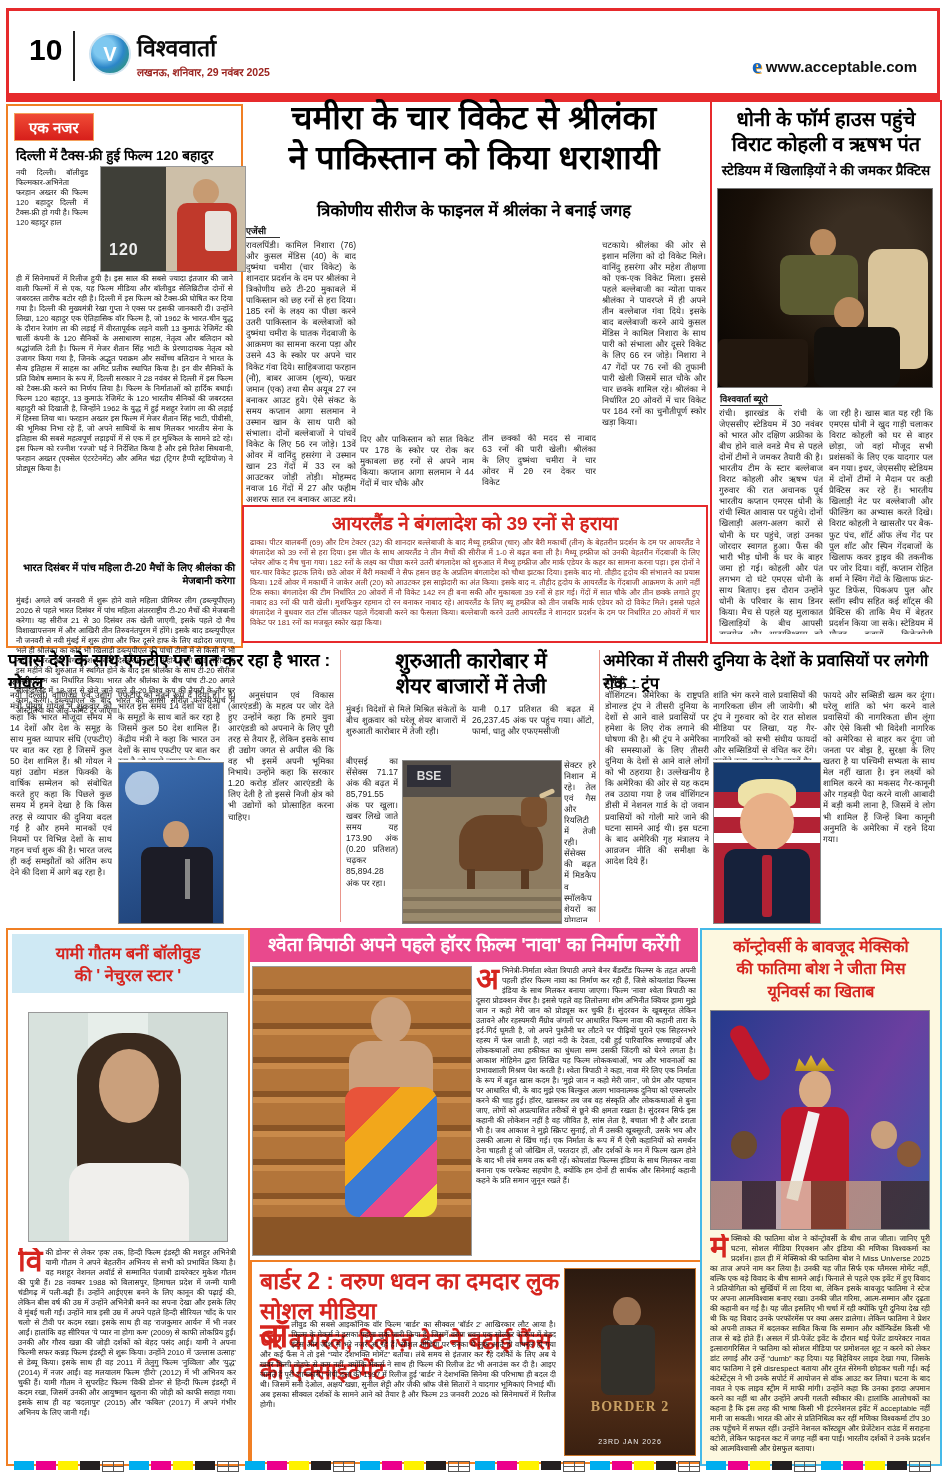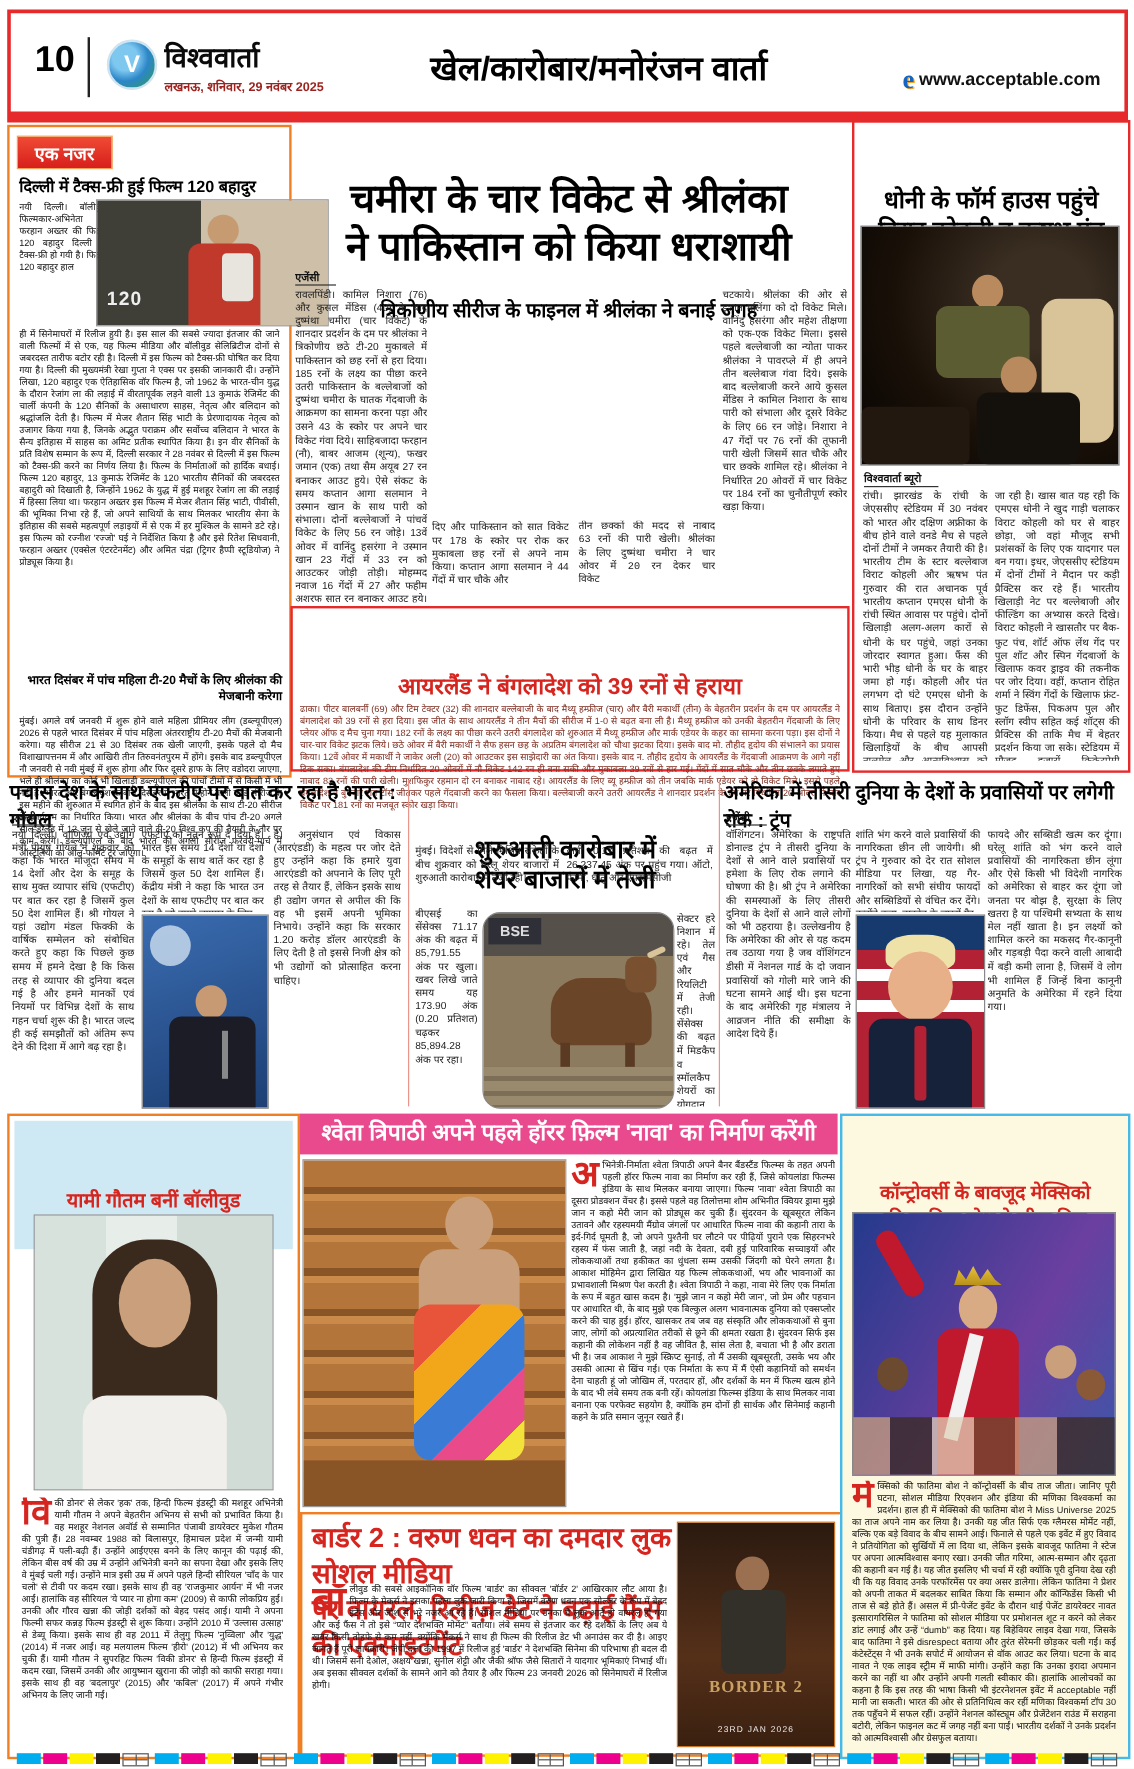--- a/index.html
+++ b/index.html
@@ -3,21 +3,21 @@
 <meta charset="utf-8">
 <style>
   html,body{margin:0;padding:0;background:#f2f2f2;}
   .page{position:relative;width:945px;height:1474px;background:#fff;margin:0 auto;
         font-family:"Liberation Sans","DejaVu Sans",sans-serif;overflow:hidden;color:#111;}
   .abs{position:absolute;}
   .bt{font-size:8.5px;line-height:1.3;text-align:justify;color:#222;overflow:hidden;}
   .bt75{font-size:7.6px;line-height:1.32;text-align:justify;overflow:hidden;}
   .hl-black{font-weight:bold;color:#000;}
   .hl-red{font-weight:bold;color:#d6251f;}
-  .center{text-align:center;margin-top:48px;}
+  .center{text-align:center;}
   .byline{font-size:9px;font-weight:bold;color:#111;border-bottom:1px solid #333;display:inline-block;padding-right:14px;}
   .dcap{float:left;color:#d6251f;font-weight:bold;font-size:30px;line-height:26px;padding:0 3px 0 0;}
   
   .hdr-box{left:6px;top:8px;width:928px;height:82px;border:3px solid #e62a2c;border-bottom-width:9px;background:#fff;}
   .pageno{left:20px;top:22px;font-size:30px;font-weight:bold;color:#000;}
   .hdr-rule{left:64px;top:20px;width:2px;height:50px;background:#222;}
   .logo{left:80px;top:22px;width:38px;height:38px;border-radius:50%;
         background:radial-gradient(circle at 35% 35%, #7ec8f0 0 30%, #2c86c8 55%, #2f9e55 100%);
         display:flex;align-items:center;justify-content:center;color:#fff;font-weight:bold;font-size:20px;border:2px solid #cfe3f0;}
   .papername{left:128px;top:20px;font-size:23px;font-weight:bold;color:#0a0a0a;}
@@ -60,34 +60,33 @@
 <body>
 
 <div class="page">
 
   <div class="abs hdr-box">
     <div class="abs pageno">10</div>
     <div class="abs hdr-rule"></div>
     <div class="abs logo">V</div>
     <div class="abs papername">विश्ववार्ता</div>
     <div class="abs edline">लखनऊ,   शनिवार, 29 नवंबर 2025</div>
-    <div class="abs secttitle">खेल/कारोबार/मनोरंजन वार्ता</div>
     <div class="abs website">
       <span class="e-icon">e</span>
       <span>www.acceptable.com</span>
     </div>
   </div>
 
   <div class="abs orange-box" style="left:6px;top:104px;width:233px;height:540px;">
     <div style="padding:7px 6px 0 6px;">
       <span class="eknajar">एक नजर</span>
     </div>
     <div class="abs hl-black" style="left:8px;top:40px;width:217px;font-size:13.5px;">दिल्ली में टैक्स-फ्री हुई फिल्म 120 बहादुर</div>
     <div class="abs bt75" style="left:8px;top:62px;width:72px;height:102px;">नयी दिल्ली। बॉलीवुड फिल्मकार-अभिनेता फरहान अख्तर की फिल्म 120 बहादुर दिल्ली में टैक्स-फ्री हो गयी है। फिल्म 120 बहादुर हाल</div>
-    <div class="photo ph-120" style="left:72px;top:60px;width:144px;height:104px;padding-left:48px;">
+    <div class="photo ph-120" style="left:92px;top:60px;width:144px;height:104px;">
       <div class="ph-shape poster-num">120</div>
       <div class="ph-shape head" style="left:92px;top:12px;width:26px;height:26px;background:#c79b72;"></div>
       <div class="ph-shape" style="left:76px;top:36px;width:60px;height:68px;background:#c0392b;border-radius:10px 10px 0 0;"></div>
       <div class="ph-shape" style="left:104px;top:44px;width:26px;height:40px;background:#e8e4de;border-radius:4px;"></div>
     </div>
     <div class="abs bt75" style="left:8px;top:168px;width:217px;height:284px;">ही में सिनेमाघरों में रिलीज हुयी है। इस साल की सबसे ज्यादा इंतजार की जाने वाली फिल्मों में से एक, यह फिल्म मीडिया और बॉलीवुड सेलिब्रिटीज दोनों से जबरदस्त तारीफ बटोर रही है। दिल्ली में इस फिल्म को टैक्स-फ्री घोषित कर दिया गया है। दिल्ली की मुख्यमंत्री रेखा गुप्ता ने एक्स पर इसकी जानकारी दी। उन्होंने लिखा, 120 बहादुर एक ऐतिहासिक वॉर फिल्म है, जो 1962 के भारत-चीन युद्ध के दौरान रेजांग ला की लड़ाई में वीरतापूर्वक लड़ने वाली 13 कुमाऊं रेजिमेंट की चार्ली कंपनी के 120 सैनिकों के असाधारण साहस, नेतृत्व और बलिदान को श्रद्धांजलि देती है। फिल्म में मेजर शैतान सिंह भाटी के प्रेरणादायक नेतृत्व को उजागर किया गया है, जिनके अद्भुत पराक्रम और सर्वोच्च बलिदान ने भारत के सैन्य इतिहास में साहस का अमिट प्रतीक स्थापित किया है। इन वीर सैनिकों के प्रति विशेष सम्मान के रूप में, दिल्ली सरकार ने 28 नवंबर से दिल्ली में इस फिल्म को टैक्स-फ्री करने का निर्णय लिया है। फिल्म के निर्माताओं को हार्दिक बधाई। फिल्म 120 बहादुर, 13 कुमाऊं रेजिमेंट के 120 भारतीय सैनिकों की जबरदस्त बहादुरी को दिखाती है, जिन्होंने 1962 के युद्ध में हुई मशहूर रेजांग ला की लड़ाई में हिस्सा लिया था। फरहान अख्तर इस फिल्म में मेजर शैतान सिंह भाटी, पीवीसी, की भूमिका निभा रहे हैं, जो अपने साथियों के साथ मिलकर भारतीय सेना के इतिहास की सबसे महत्वपूर्ण लड़ाइयों में से एक में हर मुश्किल के सामने डटे रहे। इस फिल्म को रज्नीश 'रज्जो' घई ने निर्देशित किया है और इसे रितेश सिधवानी, फरहान अख्तर (एक्सेल एंटरटेनमेंट) और अमित चंद्रा (ट्रिगर हैप्पी स्टूडियोज) ने प्रोड्यूस किया है।</div>
     <div class="abs hl-black" style="left:8px;top:456px;width:219px;font-size:10px;line-height:1.25;text-align:right;">भारत दिसंबर में पांच महिला टी-20 मैचों के लिए श्रीलंका की मेजबानी करेगा</div>
     <div class="abs bt75" style="left:8px;top:490px;width:219px;height:144px;">मुंबई। अगले वर्ष जनवरी में शुरू होने वाले महिला प्रीमियर लीग (डब्ल्यूपीएल) 2026 से पहले भारत दिसंबर में पांच महिला अंतरराष्ट्रीय टी-20 मैचों की मेजबानी करेगा। यह सीरीज 21 से 30 दिसंबर तक खेली जाएगी, इसके पहले दो मैच विशाखापत्तनम में और आखिरी तीन तिरुवनंतपुरम में होंगे। इसके बाद डब्ल्यूपीएल नौ जनवरी से नवी मुंबई में शुरू होगा और फिर दूसरे हाफ के लिए वडोदरा जाएगा, भले ही श्रीलंका का कोई भी खिलाड़ी डब्ल्यूपीएल की पांचों टीमों में से किसी में भी नहीं है। भारत और बंगलादेश के बीच दिसंबर में भारत में होने वाली वनडे सीरीज के इस महीने की शुरुआत में स्थगित होने के बाद इस श्रीलंका के साथ टी-20 सीरीज के कार्यक्रम का निर्धारित किया। भारत और श्रीलंका के बीच पांच टी-20 अगले साल इंग्लैंड में 12 जून से खेले जाने वाले टी-20 विश्व कप की तैयारी के तौर पर काम करेंगे। डब्ल्यूपीएल के बाद भारत की अगली सीरीज फरवरी-मार्च में ऑस्ट्रेलिया का ऑल-फॉर्मेट टूर जाएगा।</div>
   </div>
 
@@ -141,21 +140,21 @@
   </div>
   <div class="abs bt" style="left:228px;top:690px;width:106px;height:232px;">है। अनुसंधान एवं विकास (आरएंडडी) के महत्व पर जोर देते हुए उन्होंने कहा कि हमारे युवा आरएंडडी को अपनाने के लिए पूरी तरह से तैयार हैं, लेकिन इसके साथ ही उद्योग जगत से अपील की कि वह भी इसमें अपनी भूमिका निभाये। उन्होंने कहा कि सरकार 1.20 करोड़ डॉलर आरएंडडी के लिए देती है तो इससे निजी क्षेत्र को भी उद्योगों को प्रोत्साहित करना चाहिए।</div>
 
   <div class="abs hl-black center" style="left:346px;top:648px;width:250px;font-size:21px;line-height:1.2;">
     <div>शुरुआती कारोबार में</div>
     <div>शेयर बाजारों में तेजी</div>
   </div>
   <div class="abs bt" style="left:346px;top:704px;width:120px;height:52px;">मुंबई। विदेशों से मिले मिश्रित संकेतों के बीच शुक्रवार को घरेलू शेयर बाजारों में शुरुआती कारोबार में तेजी रही।</div>
   <div class="abs bt" style="left:472px;top:704px;width:122px;height:52px;">यानी 0.17 प्रतिशत की बढ़त में 26,237.45 अंक पर पहुंच गया। ऑटो, फार्मा, धातु और एफएमसीजी</div>
   <div class="abs bt" style="left:346px;top:756px;width:52px;height:162px;">बीएसई का सेंसेक्स 71.17 अंक की बढ़त में 85,791.55 अंक पर खुला। खबर लिखे जाते समय यह 173.90 अंक (0.20 प्रतिशत) चढ़कर 85,894.28 अंक पर रहा।</div>
-  <div class="photo ph-bull" style="left:402px;top:760px;width:158px;height:162px;border-radius:15px;">
+  <div class="photo ph-bull" style="left:402px;top:760px;width:158px;height:162px;">
     <div class="ph-shape" style="left:4px;top:4px;width:44px;height:22px;background:#2f2f38;color:#ddd;font-weight:bold;font-size:12px;text-align:center;line-height:22px;">BSE</div>
     <div class="ph-shape" style="left:56px;top:54px;width:84px;height:56px;background:#6b4528;border-radius:26px 30px 10px 10px;"></div>
     <div class="ph-shape" style="left:118px;top:36px;width:26px;height:30px;background:#7a5130;border-radius:8px;"></div>
     <div class="ph-shape" style="left:136px;top:30px;width:16px;height:5px;background:#d9c49a;border-radius:3px;transform:rotate(-24deg);"></div>
     <div class="ph-shape" style="left:64px;top:108px;width:8px;height:40px;background:#5a3a22;"></div>
     <div class="ph-shape" style="left:118px;top:108px;width:8px;height:40px;background:#5a3a22;"></div>
     <div class="ph-shape" style="left:0;top:128px;width:158px;height:34px;background:repeating-linear-gradient(#9a8a6d 0 8px,#7d6f57 8px 12px);"></div>
   </div>
   <div class="abs bt" style="left:564px;top:760px;width:32px;height:162px;">सेक्टर हरे निशान में रहे। तेल एवं गैस और रियलिटी में तेजी रही। सेंसेक्स की बढ़त में मिडकैप व स्मॉलकैप शेयरों का योगदान रहा।</div>
 

